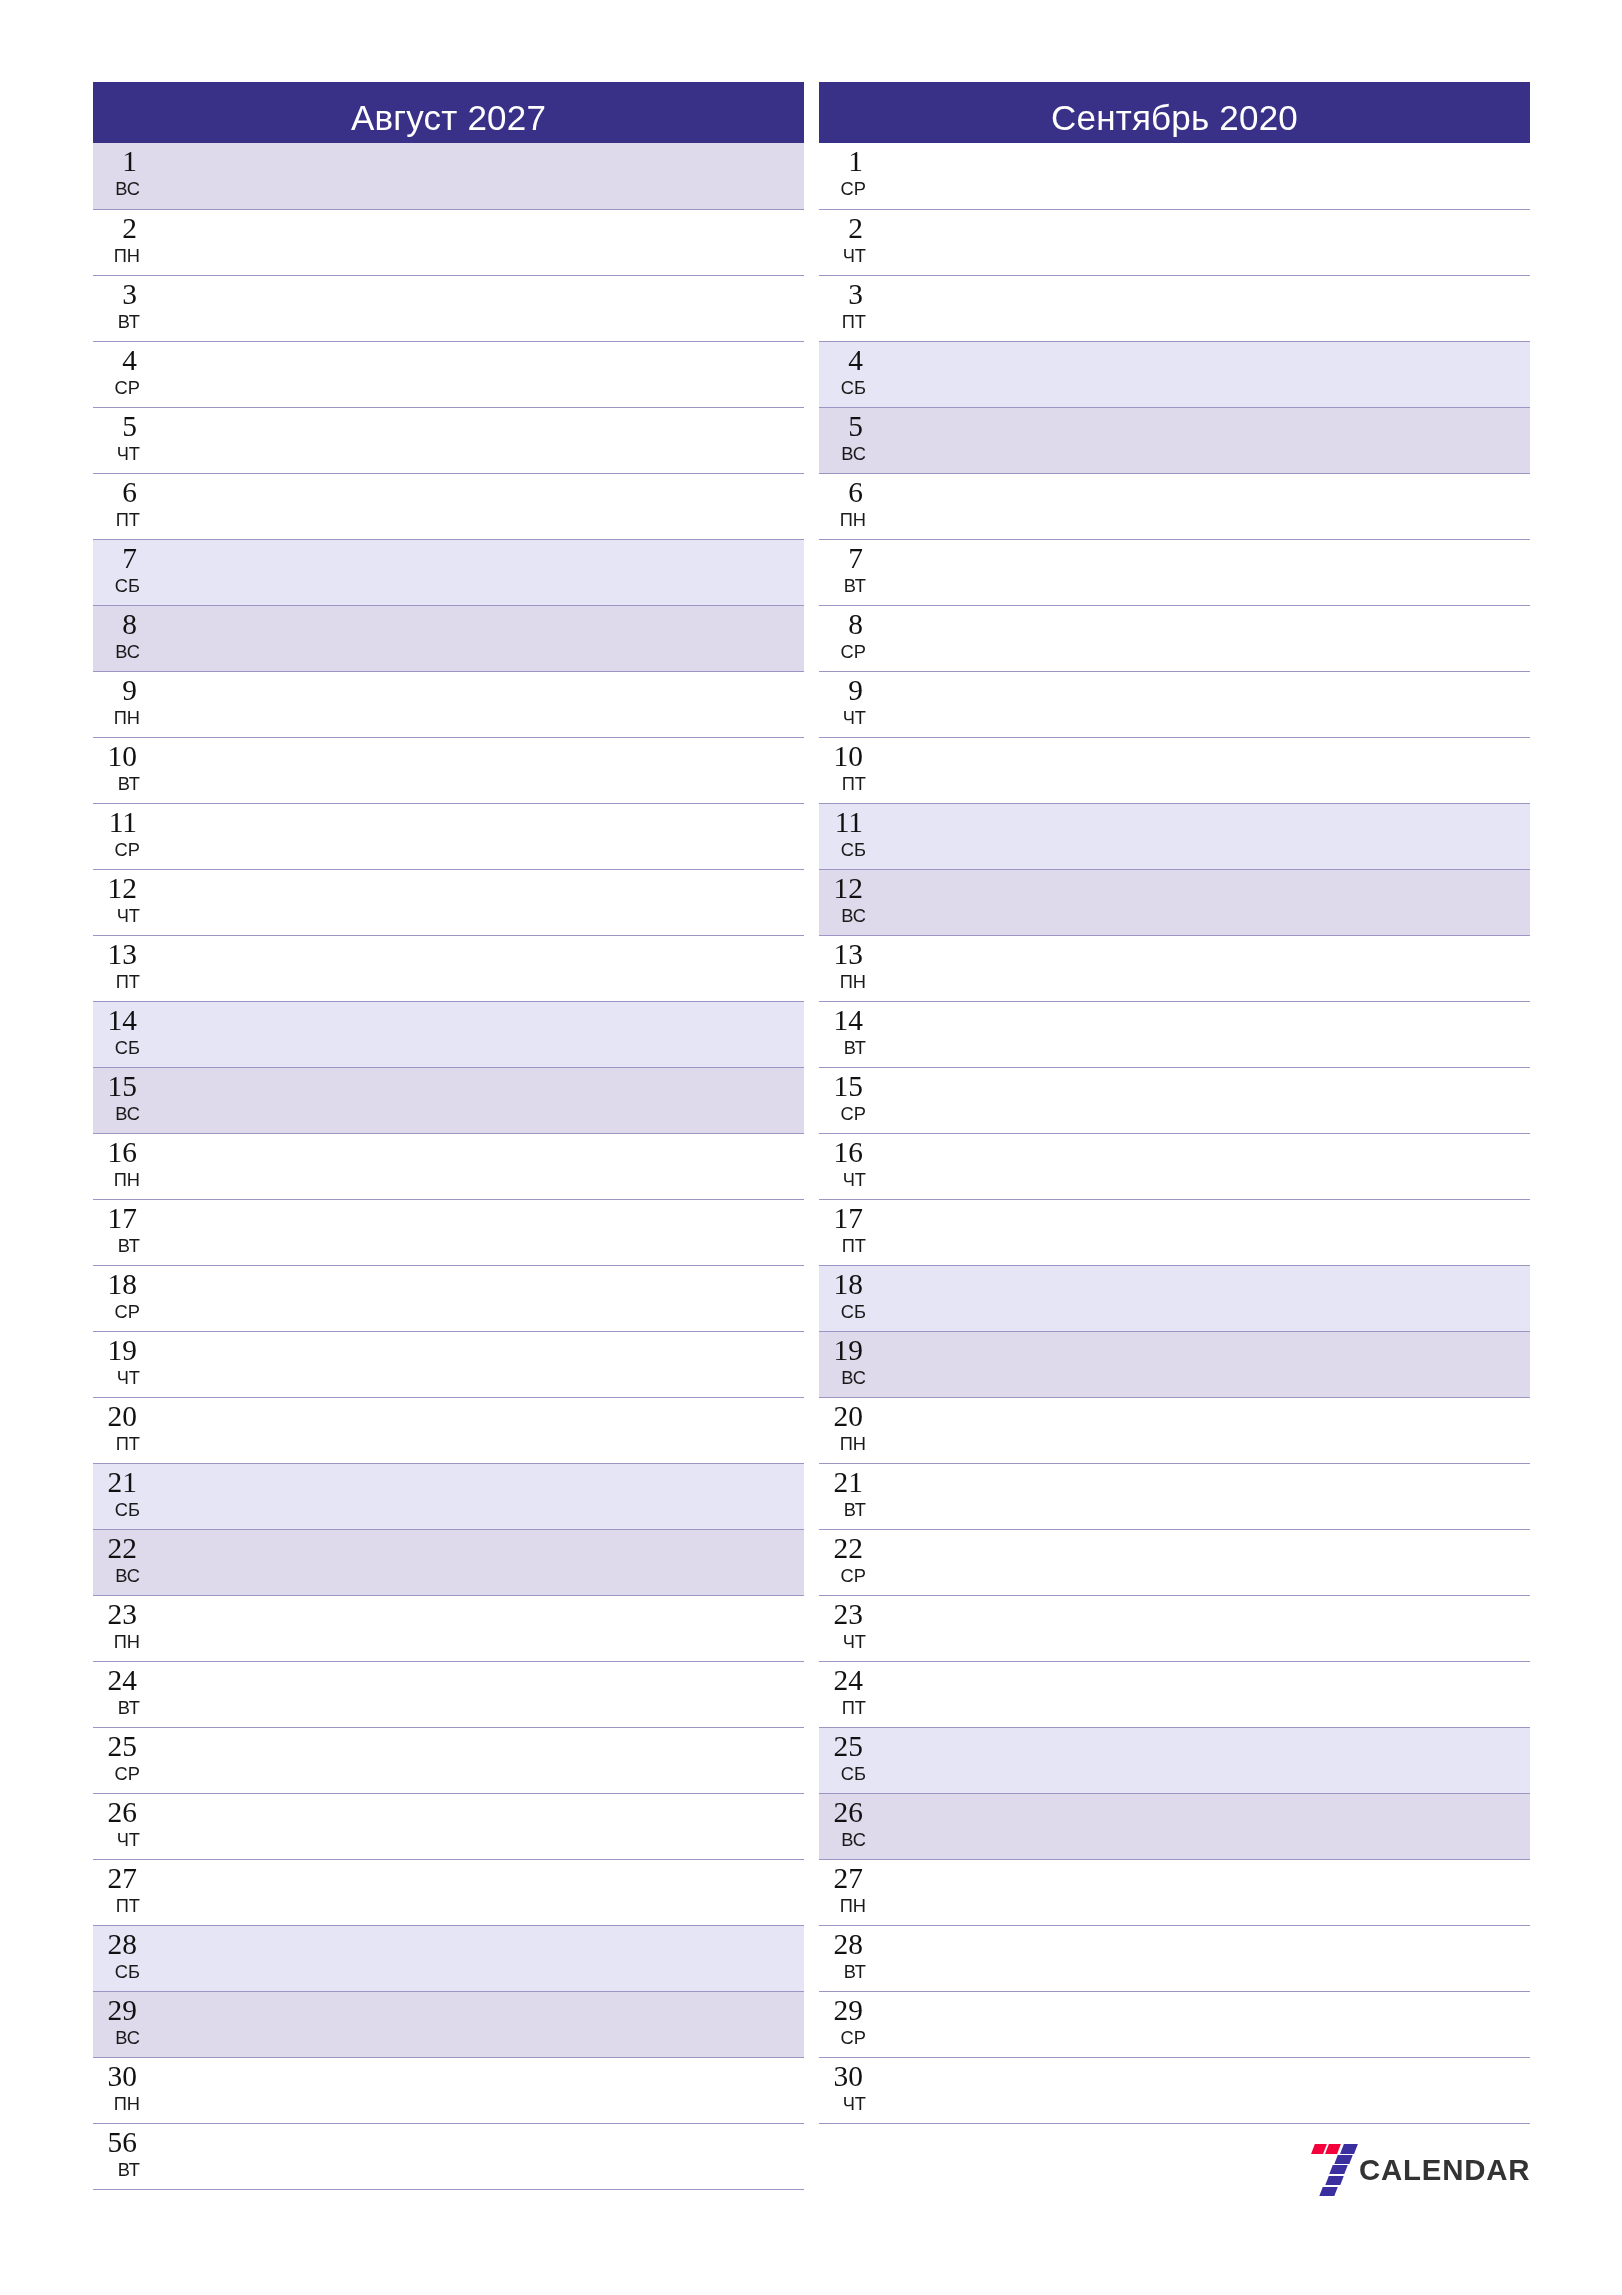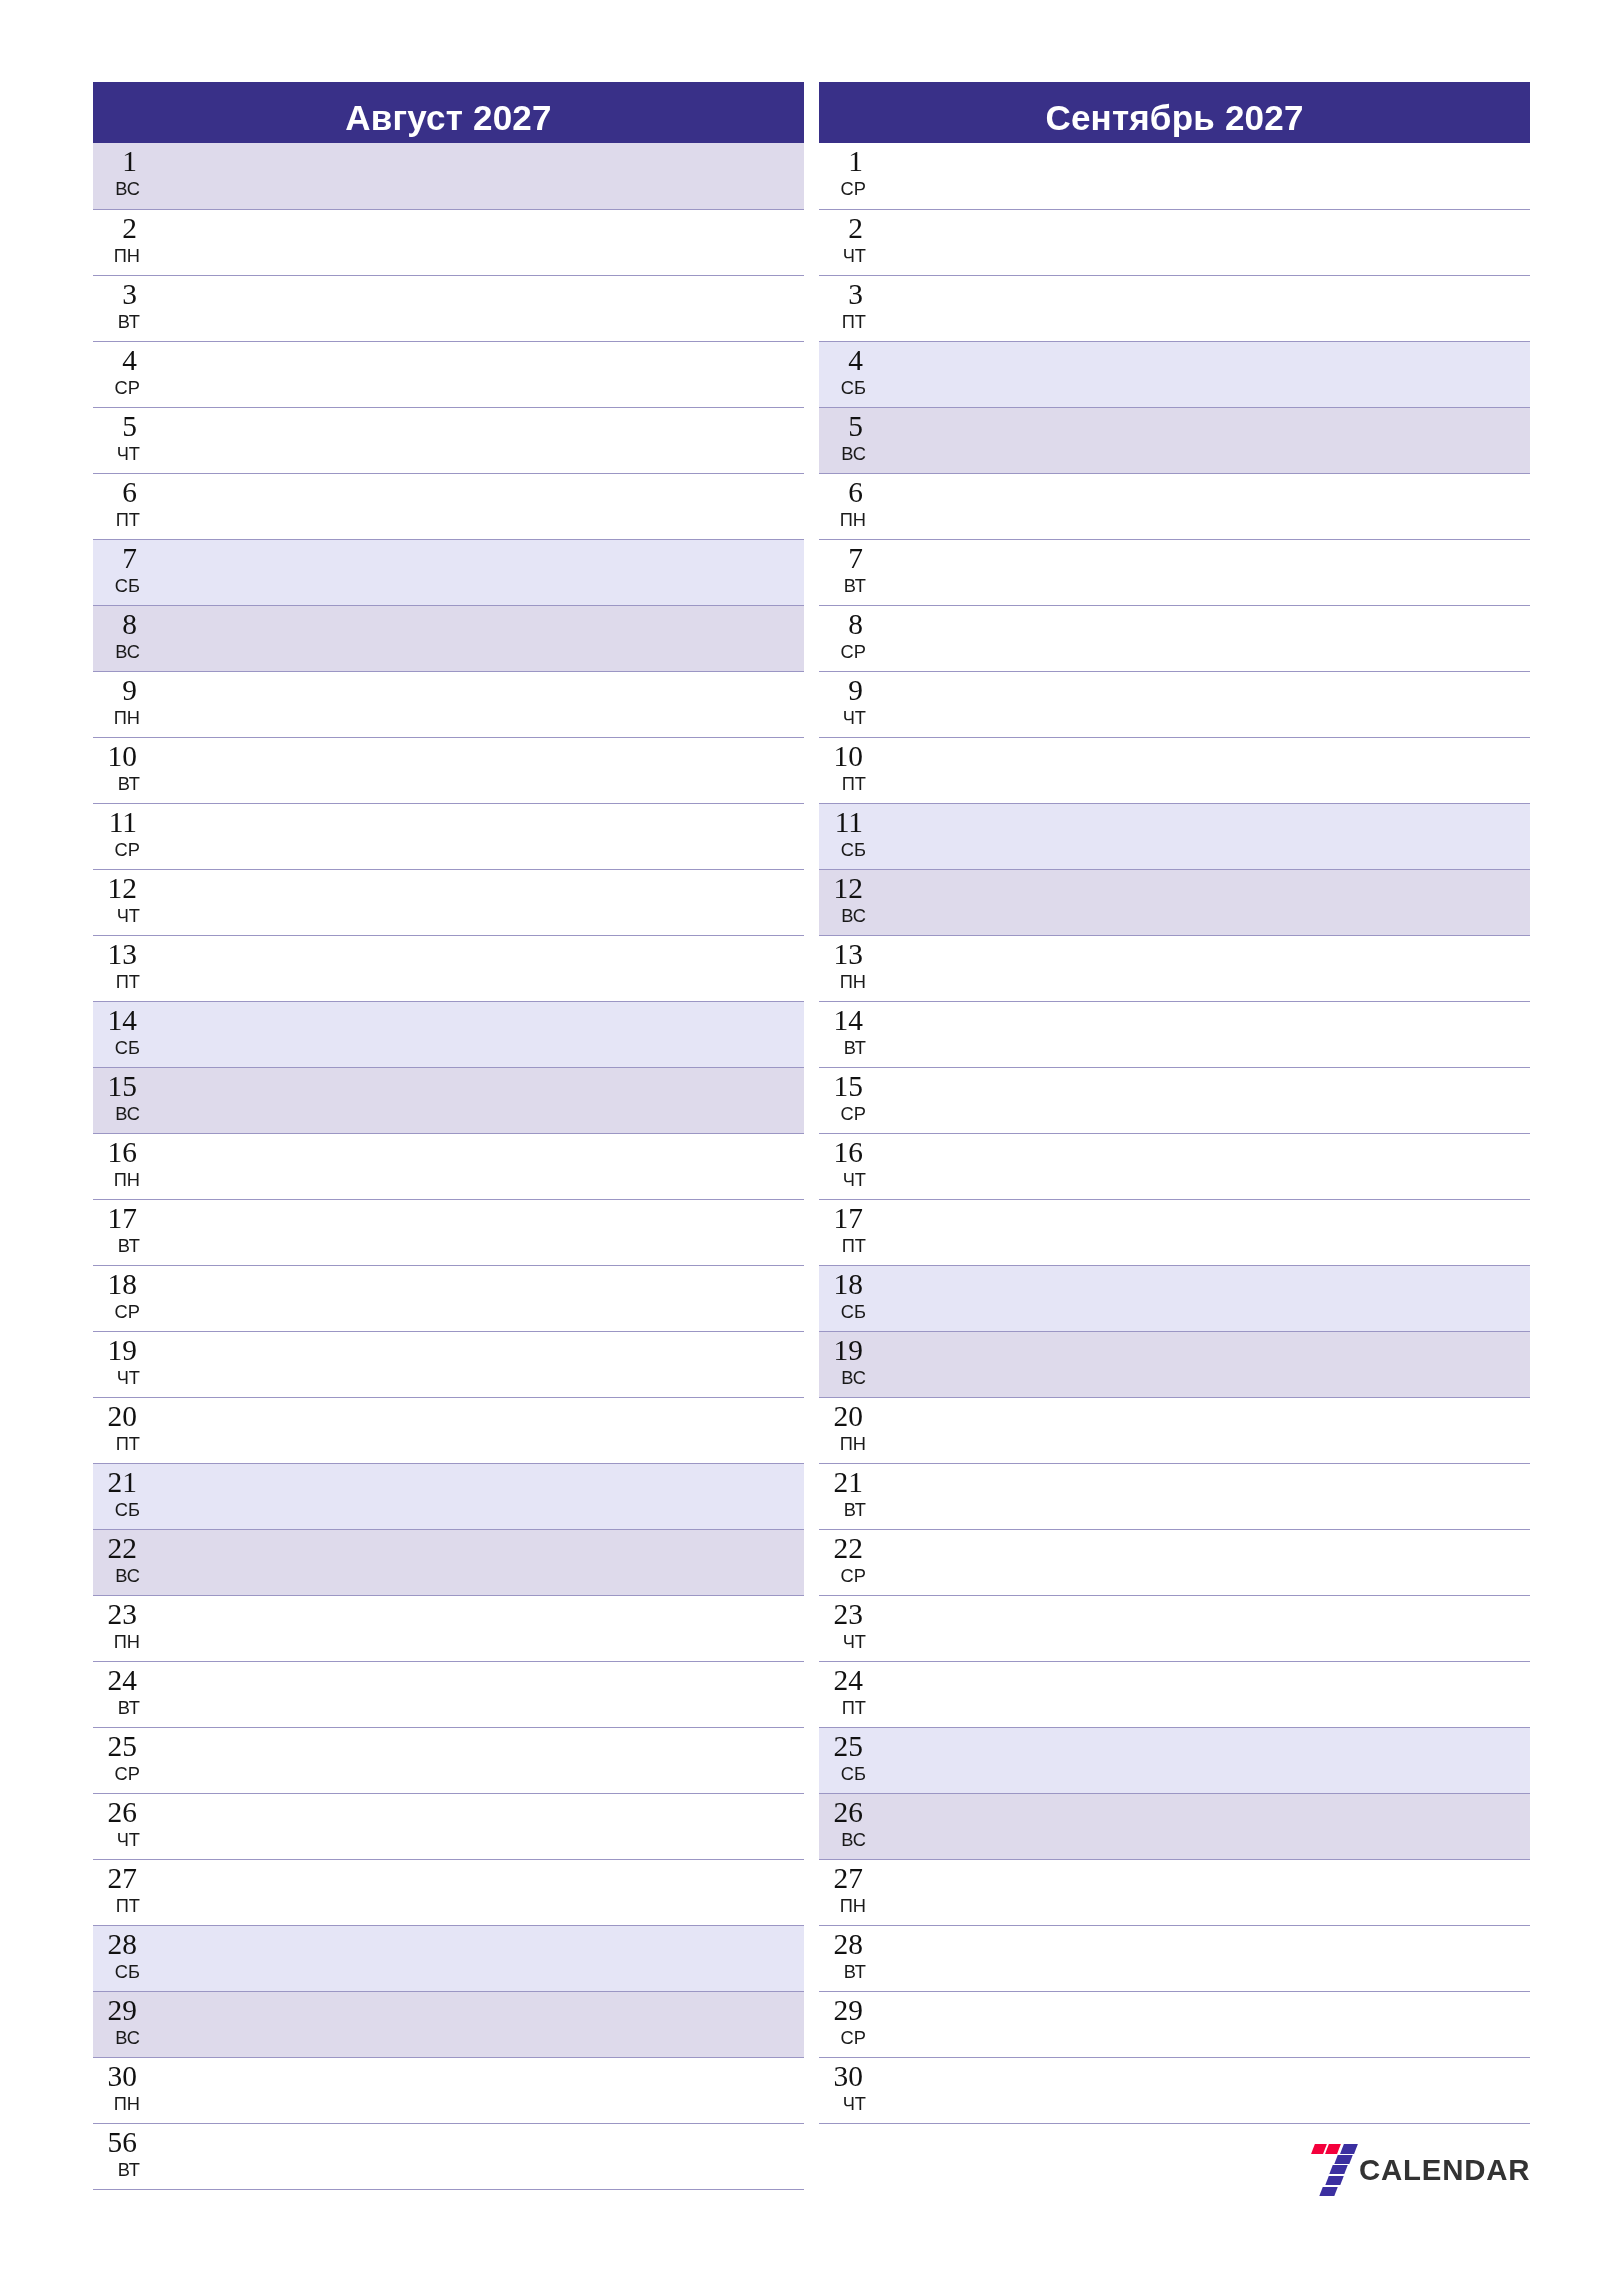--- a/index.html
+++ b/index.html
@@ -37,21 +37,21 @@
     background: #393088;
     color: #ffffff;
     display: flex;
     align-items: center;
     justify-content: center;
     box-sizing: border-box;
   }
   .month-header-title {
     font-family: "Liberation Sans", sans-serif;
     font-size: 35px;
-    font-weight: 700;
+    font-weight: 400;
     letter-spacing: 0.2px;
     line-height: 1;
     color: #ffffff;
     white-space: nowrap;
     margin-top: 9px;
   }
 
   .day-list {
     border-bottom: 1.3px solid #9b96c4;
   }
@@ -258,21 +258,21 @@
         </div>
         <div class="day-row">
           <div class="day-num">56</div>
           <div class="day-dow">ВТ</div>
         </div>
       </div>
   </div>
 
   <div class="month-col" id="col-september">
     <div class="month-header">
-      <div class="month-header-title">Сентябрь 2027</div>
+      <div class="month-header-title">Сентябрь 2020</div>
     </div>
     <div class="day-list">
         <div class="day-row first">
           <div class="day-num">1</div>
           <div class="day-dow">СР</div>
         </div>
         <div class="day-row">
           <div class="day-num">2</div>
           <div class="day-dow">ЧТ</div>
         </div>

